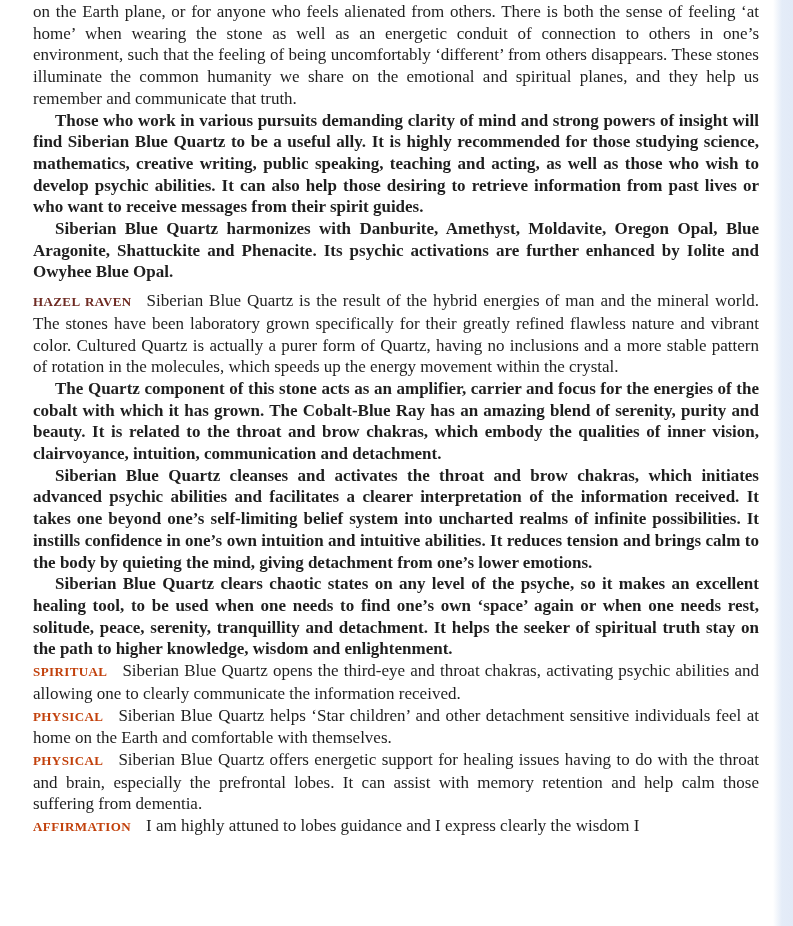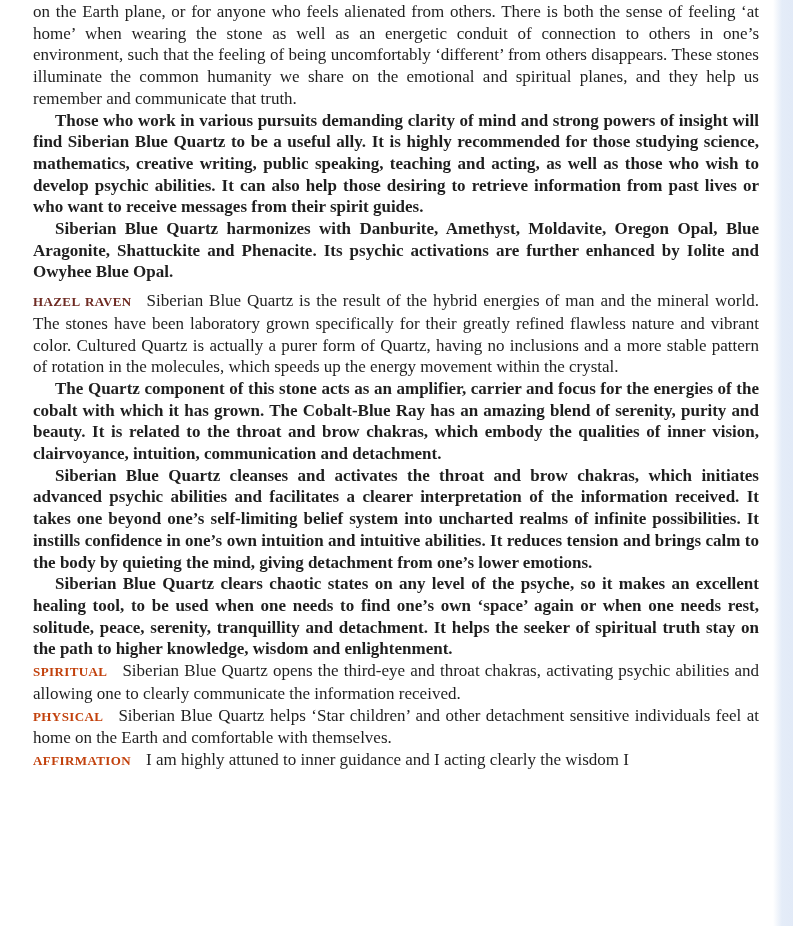--- a/index.html
+++ b/index.html
@@ -70,18 +70,19 @@
 
   <p class="indent"><span>Siberian Blue Quartz cleanses and activates the throat and brow chakras, which initiates advanced psychic abilities and facilitates a clearer interpretation of the information received. It takes one beyond one’s self-limiting belief system into uncharted realms of infinite possibilities. It instills confidence in one’s own intuition and intuitive abilities. It reduces tension and brings calm to the body by quieting the mind, giving detachment from one’s lower emotions.</span></p>
 
 
   <p class="indent"><span>Siberian Blue Quartz clears chaotic states on any level of the psyche, so it makes an excellent healing tool, to be used when one needs to find one’s own ‘space’ again or when one needs rest, solitude, peace, serenity, tranquillity and detachment. It helps the seeker of spiritual truth stay on the path to higher knowledge, wisdom and enlightenment.</span></p>
 
   <p><span class="run-in-label olive">SPIRITUAL</span><span>Siberian Blue Quartz opens the third-eye and throat chakras, activating psychic abilities and allowing one to clearly communicate the information received.</span></p>
 
   <p><span class="run-in-label olive">PHYSICAL</span><span>Siberian Blue Quartz helps ‘Star children’ and other detachment sensitive individuals feel at home on the Earth and comfortable with themselves.</span></p>
 
+  <p><span class="run-in-label olive">PHYSICAL</span><span>Siberian Blue Quartz offers energetic support for healing issues having to do with the throat and brain, especially the prefrontal lobes. It can assist with memory retention and help calm those suffering from dementia.</span></p>
 
-  <p><span class="run-in-label olive">AFFIRMATION</span><span>I am highly attuned to inner guidance and I acting clearly the wisdom I</span></p>
+  <p><span class="run-in-label olive">AFFIRMATION</span><span>I am highly attuned to lobes guidance and I express clearly the wisdom I</span></p>
 
 </div>
 
 <div class="page-edge-strip"></div>
 
 </body></html>

